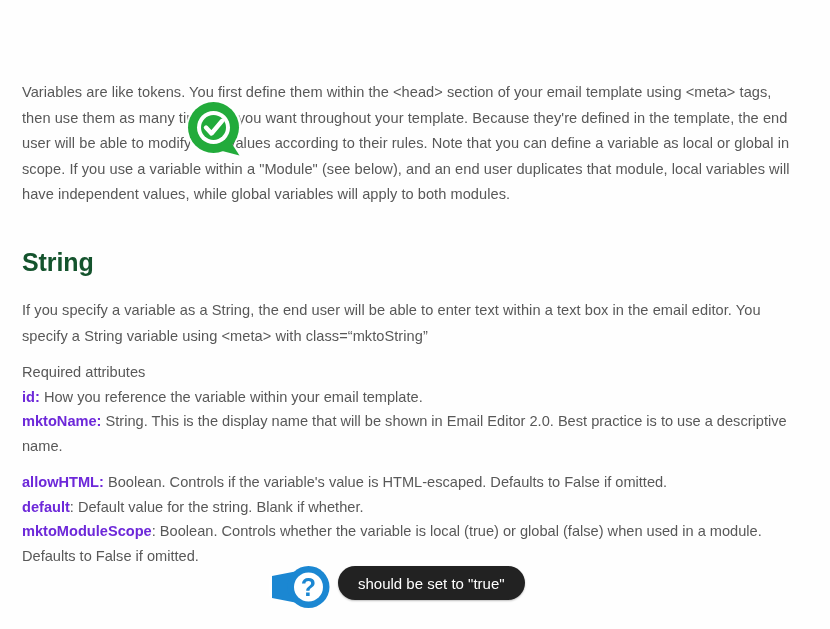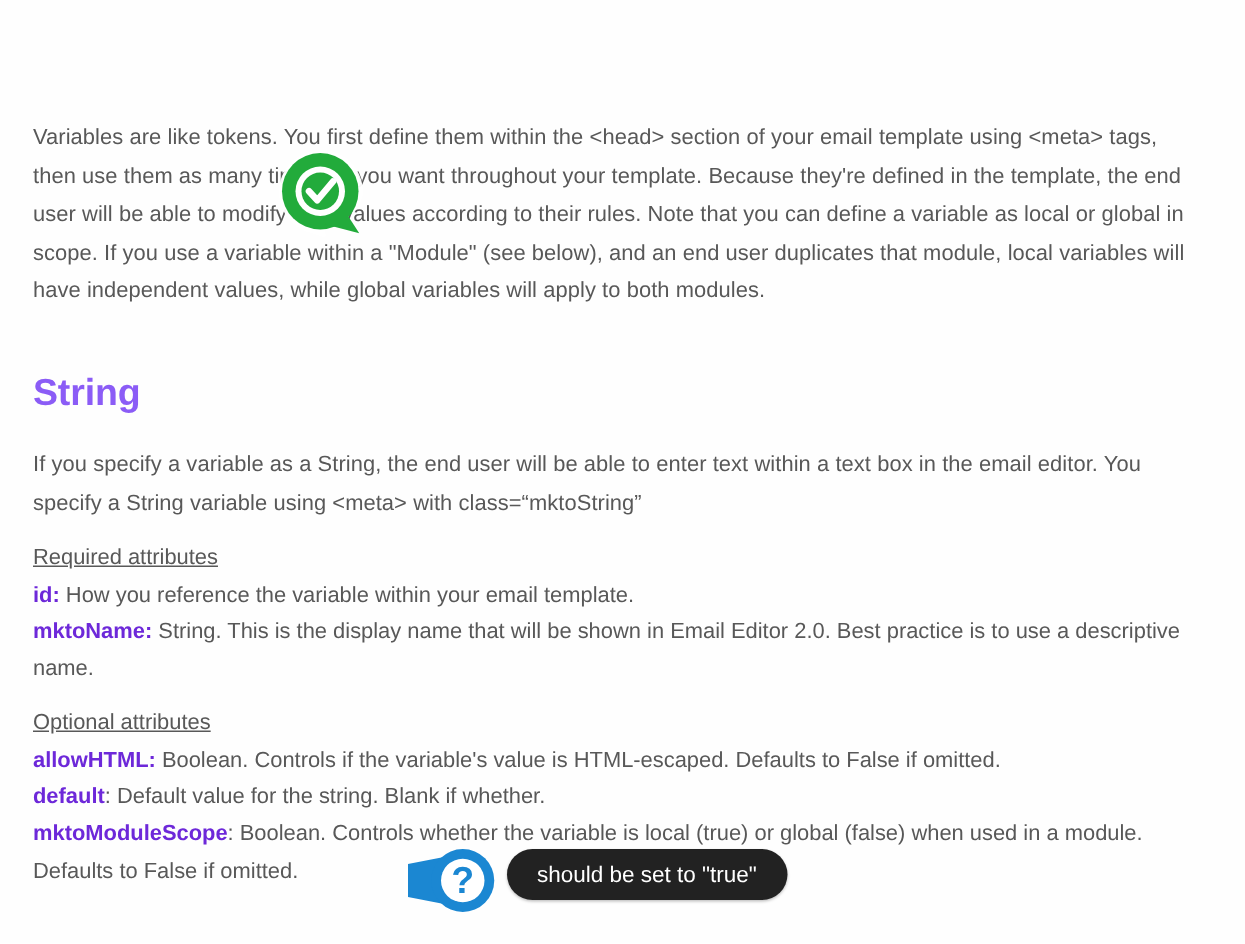--- a/index.html
+++ b/index.html
@@ -32,21 +32,21 @@
     color: #3c3c3c;
     margin: 0;
     padding: 12px 0 0 0;
     line-height: 46px;
     letter-spacing: 0.1px;
   }
 
   h2.section-title {
     font-size: 25px;
     font-weight: 700;
-    color: #8b5cf6;
+    color: #14532d;
     margin: 0;
     padding: 0;
     line-height: 30px;
     letter-spacing: -0.1px;
   }
 
   p.body-text {
     font-size: 14.6px;
     color: #585858;
     line-height: 25.5px;
@@ -55,21 +55,20 @@
     letter-spacing: 0.05px;
   }
 
   .attr-group {
     font-size: 14.6px;
     color: #585858;
     line-height: 24.7px;
   }
 
   .attr-head {
-    text-decoration: underline;
     color: #585858;
   }
 
   .attr-line b,
   .attr-line strong {
     color: #6d28d9;
     font-weight: 700;
   }
 
   
@@ -149,21 +148,20 @@
     <div class="attr-head">Required attributes</div>
     <div class="attr-line">
       <b>id:</b><span> How you reference the variable within your email template.</span>
     </div>
     <div class="attr-line">
       <b>mktoName:</b><span> String. This is the display name that will be shown in Email Editor 2.0. Best practice is to use a descriptive name.</span>
     </div>
   </div>
 
   <div class="blk attr-group" id="opt-blk">
-    <div class="attr-head">Optional attributes</div>
     <div class="attr-line">
       <b>allowHTML:</b><span> Boolean. Controls if the variable's value is HTML-escaped. Defaults to False if omitted.</span>
     </div>
     <div class="attr-line">
       <b>default</b><span>: Default value for the string. Blank if whether.</span>
     </div>
     <div class="attr-line">
       <b>mktoModuleScope</b><span>: Boolean. Controls whether the variable is local (true) or global (false) when used in a module. Defaults to False if omitted.</span>
     </div>
   </div>

